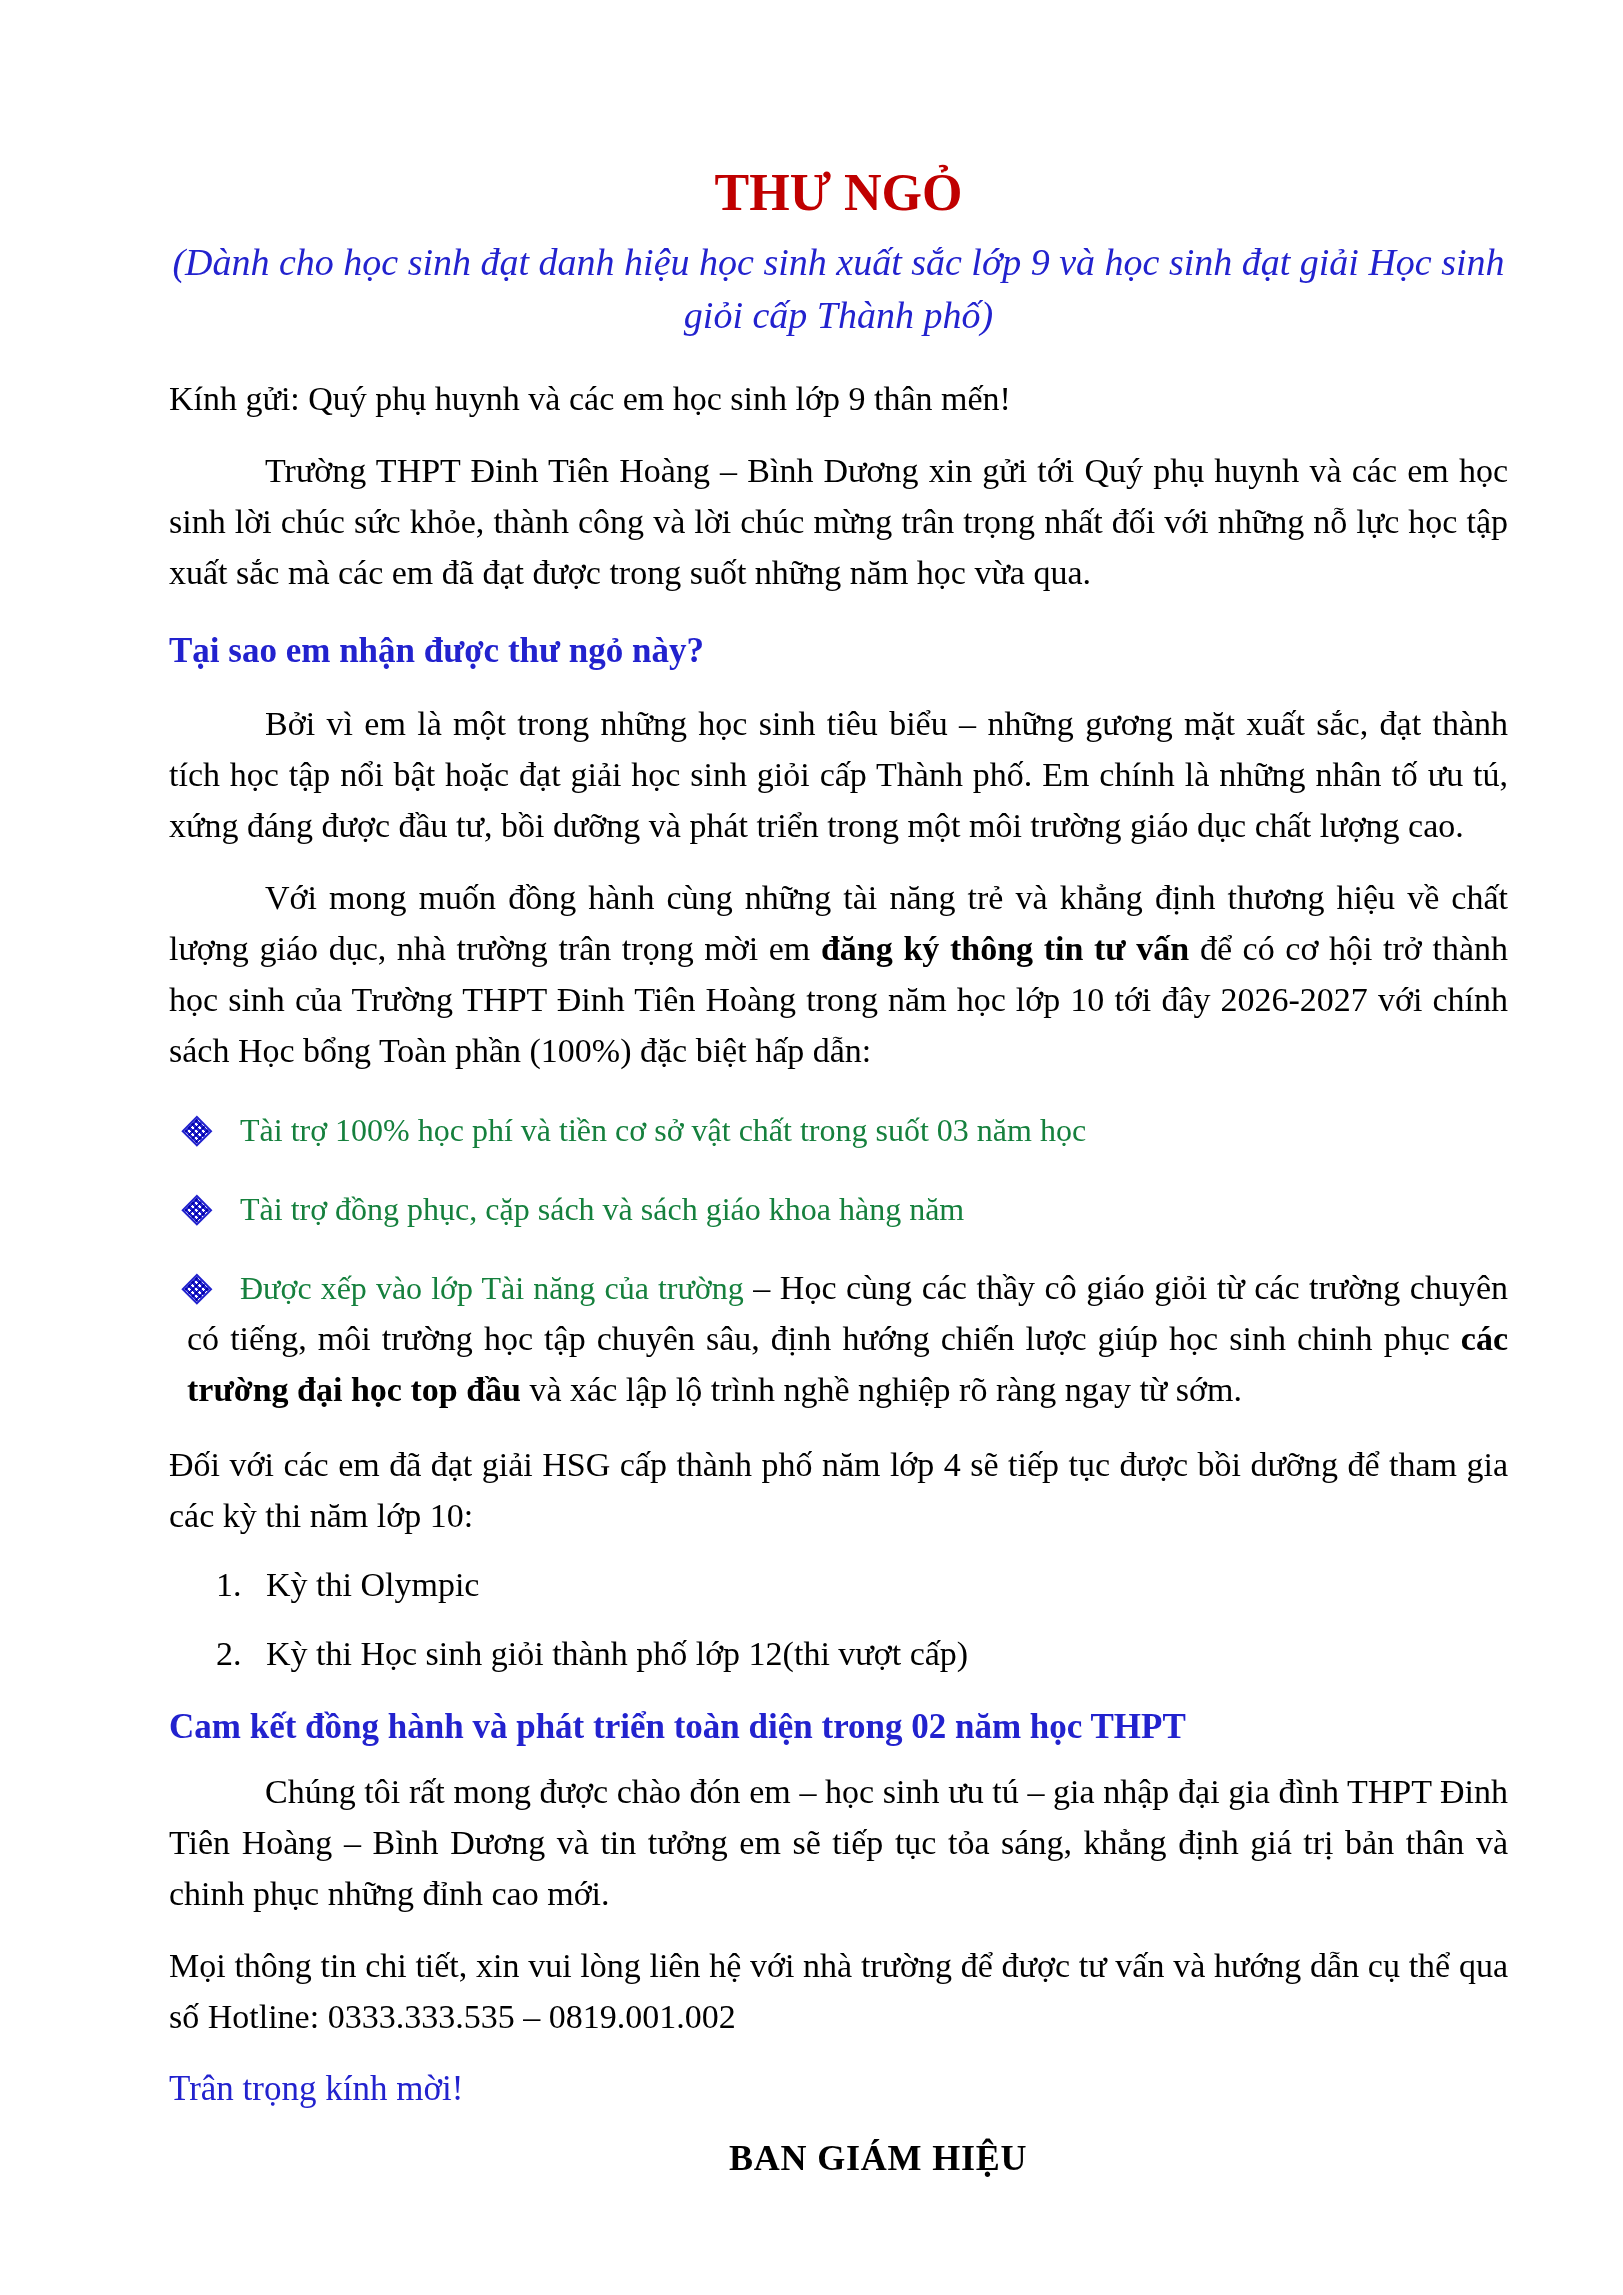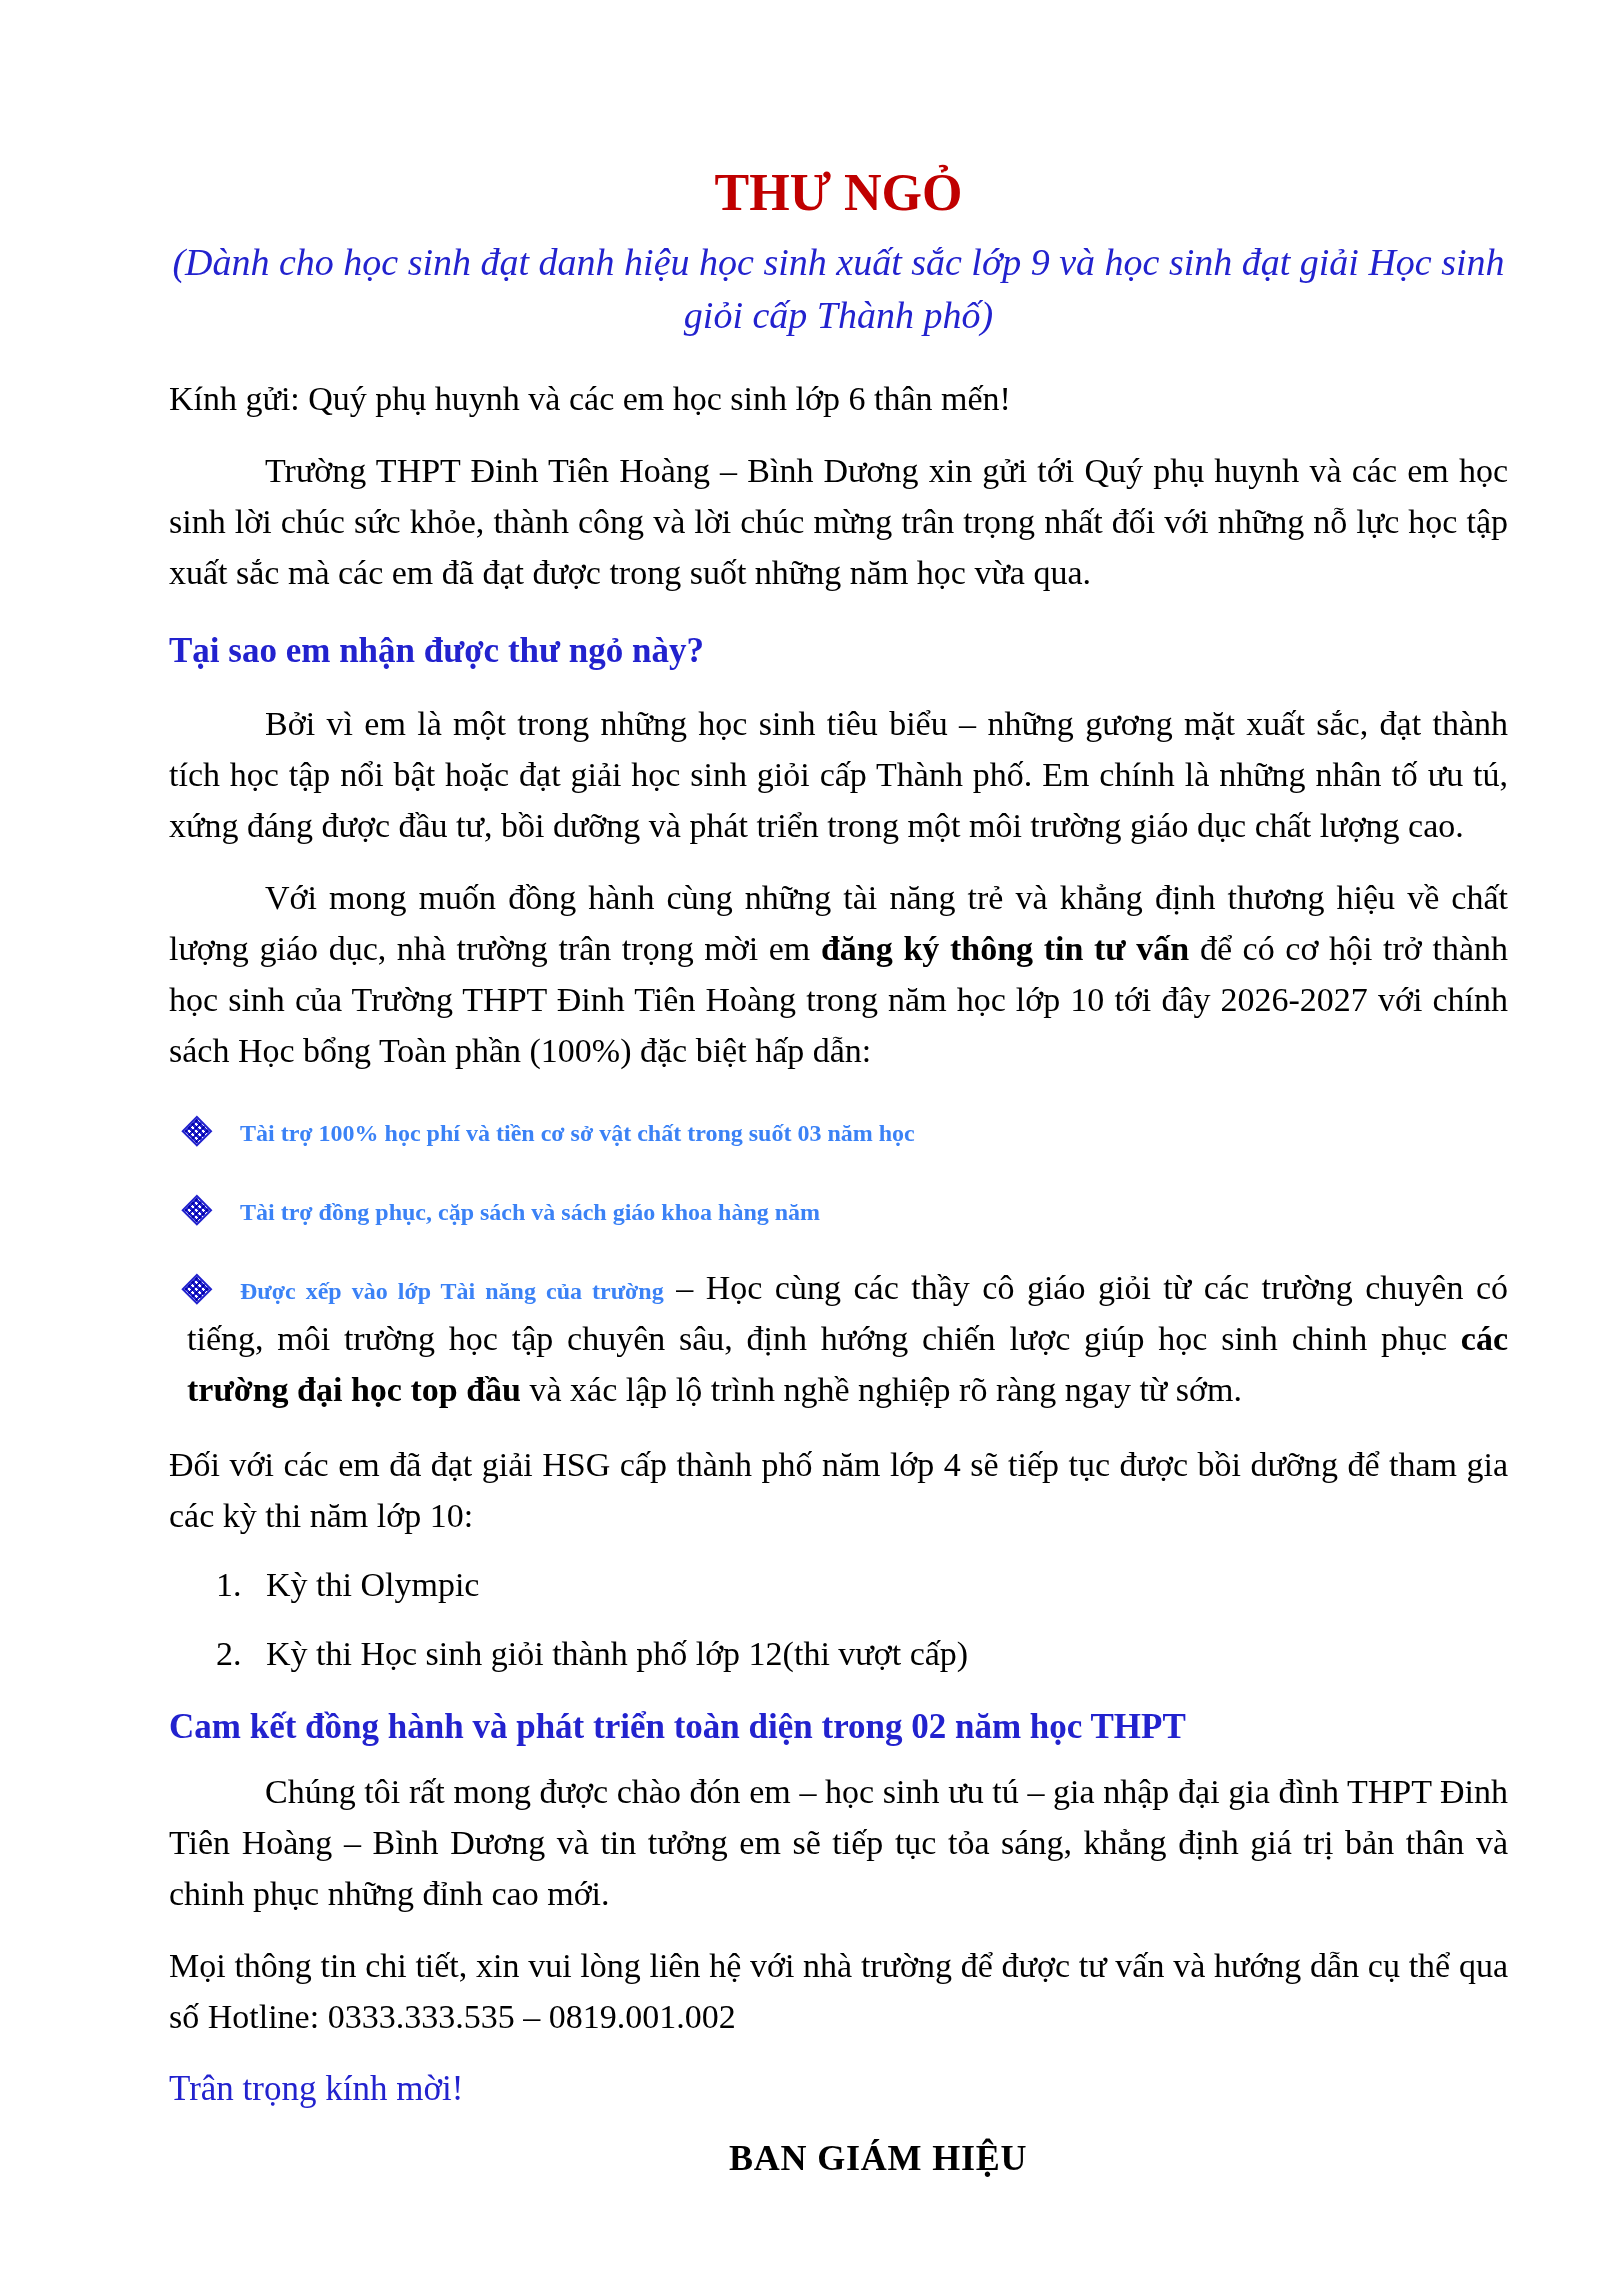--- a/index.html
+++ b/index.html
@@ -59,23 +59,23 @@
     list-style: none;
     margin: 0;
     padding: 0;
   }
   .benefit-item {
     margin: 28px 0 0 0;
     padding-left: 18px;
     text-align: justify;
   }
   .benefit-label {
-    font-weight: bold;
-    font-size: 24px;
-    color: #3b82f6;
+    font-weight: normal;
+    font-size: 32px;
+    color: #15803d;
   }
   .diamond {
     display: inline-block;
     width: 18px;
     height: 18px;
     margin-right: 31px;
     transform: rotate(45deg) translateY(1.6px);
     border: 2.4px solid #2222ce;
     background:
       repeating-linear-gradient(0deg, #2222ce 0 2.4px, #ffffff 2.4px 4.9px),
@@ -114,21 +114,21 @@
 </style>
 </head>
 <body>
 
 <div class="page">
 
   <h1 class="letter-title">THƯ NGỎ</h1>
 
   <div class="letter-subtitle">(Dành cho học sinh đạt danh hiệu học sinh xuất sắc lớp 9 và học sinh đạt giải Học sinh giỏi cấp Thành phố)</div>
 
-  <p class="body-para salutation">Kính gửi: Quý phụ huynh và các em học sinh lớp 6 thân mến!</p>
+  <p class="body-para salutation">Kính gửi: Quý phụ huynh và các em học sinh lớp 9 thân mến!</p>
 
   <p class="body-para indent">Trường THPT Đinh Tiên Hoàng – Bình Dương xin gửi tới Quý phụ huynh và các em học sinh lời chúc sức khỏe, thành công và lời chúc mừng trân trọng nhất đối với những nỗ lực học tập xuất sắc mà các em đã đạt được trong suốt những năm học vừa qua.</p>
 
   <h2 class="blue-heading">Tại sao em nhận được thư ngỏ này?</h2>
 
   <p class="body-para indent">Bởi vì em là một trong những học sinh tiêu biểu – những gương mặt xuất sắc, đạt thành tích học tập nổi bật hoặc đạt giải học sinh giỏi cấp Thành phố. Em chính là những nhân tố ưu tú, xứng đáng được đầu tư, bồi dưỡng và phát triển trong một môi trường giáo dục chất lượng cao.</p>
 
   <p class="body-para indent"><span>Với mong muốn đồng hành cùng những tài năng trẻ và khẳng định thương hiệu về chất lượng giáo dục, nhà trường trân trọng mời em </span><span class="bold-black">đăng ký thông tin tư vấn</span><span> để có cơ hội trở thành học sinh của Trường THPT Đinh Tiên Hoàng trong năm học lớp 10 tới đây 2026-2027 với chính sách Học bổng Toàn phần (100%) đặc biệt hấp dẫn:</span></p>
 
   <ul class="benefits">

